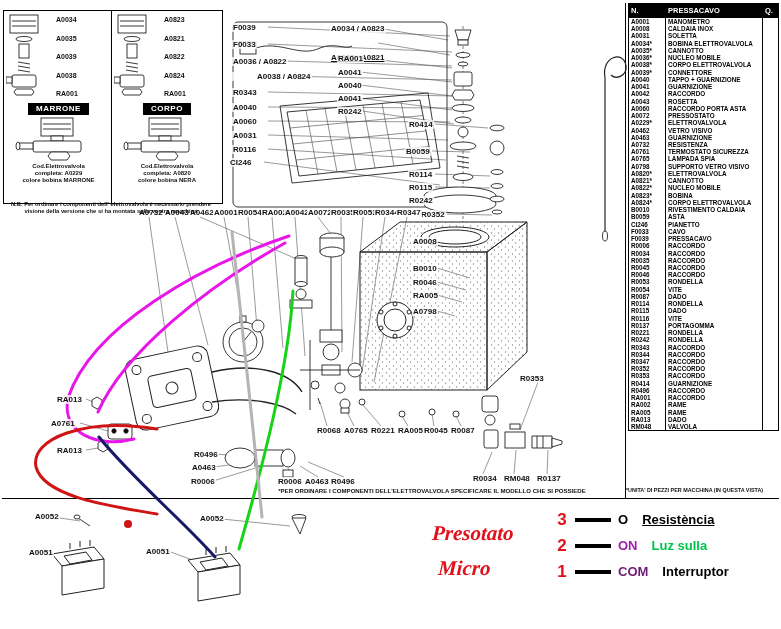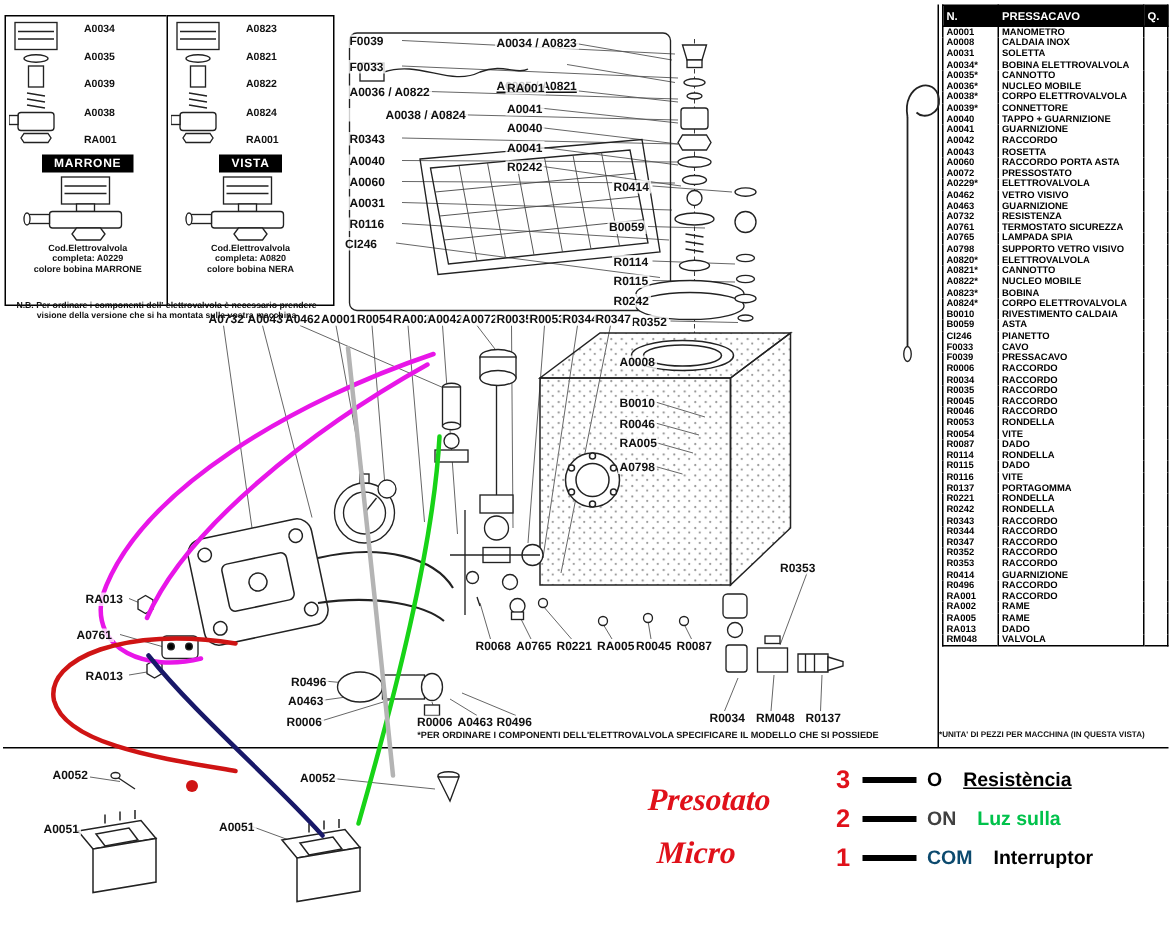--- a/index.html
+++ b/index.html
@@ -418,21 +418,21 @@
         </g>
       </svg>
       <div class="inset-labels">
           <div class="inset-part-label">A0823</div>
           <div class="inset-part-label">A0821</div>
           <div class="inset-part-label">A0822</div>
           <div class="inset-part-label">A0824</div>
           <div class="inset-part-label">RA001</div>
         </div>
     </div>
-    <div class="inset-bar">VISTA</div>
+    <div class="inset-bar">CORPO</div>
     <svg class="mini2" width="96" height="44" viewBox="0 0 96 44">
       <g fill="#fff" stroke="#222" stroke-width="0.9">
         <rect x="30" y="1" width="32" height="18"></rect>
         <path d="M32,7 H60 M32,12 H60" fill="none"></path>
         <rect x="40" y="19" width="12" height="5"></rect>
         <rect x="22" y="24" width="48" height="11" rx="2"></rect>
         <rect x="8" y="26" width="14" height="6"></rect>
         <ellipse cx="7" cy="29" rx="2" ry="4"></ellipse>
         <polygon points="40,35 56,35 59,39 56,43 40,43 37,39"></polygon>
       </g>
@@ -761,24 +761,24 @@
   <div id="legend">
       <div class="legend-row">
         <span class="legend-num">3</span>
         <span class="legend-line"></span>
         <span class="legend-text" style="color: rgb(0, 0, 0);">O</span>
         <span class="legend-text" style="color: rgb(0, 0, 0); text-decoration: underline;">Resistència</span>
       </div>
       <div class="legend-row">
         <span class="legend-num">2</span>
         <span class="legend-line"></span>
-        <span class="legend-text" style="color: #404040;">ON</span>
+        <span class="legend-text" style="color: #a21caf;">ON</span>
         <span class="legend-text" style="color: rgb(0, 194, 75);">Luz sulla</span>
       </div>
       <div class="legend-row">
         <span class="legend-num">1</span>
         <span class="legend-line"></span>
-        <span class="legend-text" style="color: #0c4a6e;">COM</span>
+        <span class="legend-text" style="color: #701a75;">COM</span>
         <span class="legend-text" style="color: rgb(0, 0, 0);">Interruptor</span>
       </div>
     </div>
 
 </div>
 
 </body></html>

